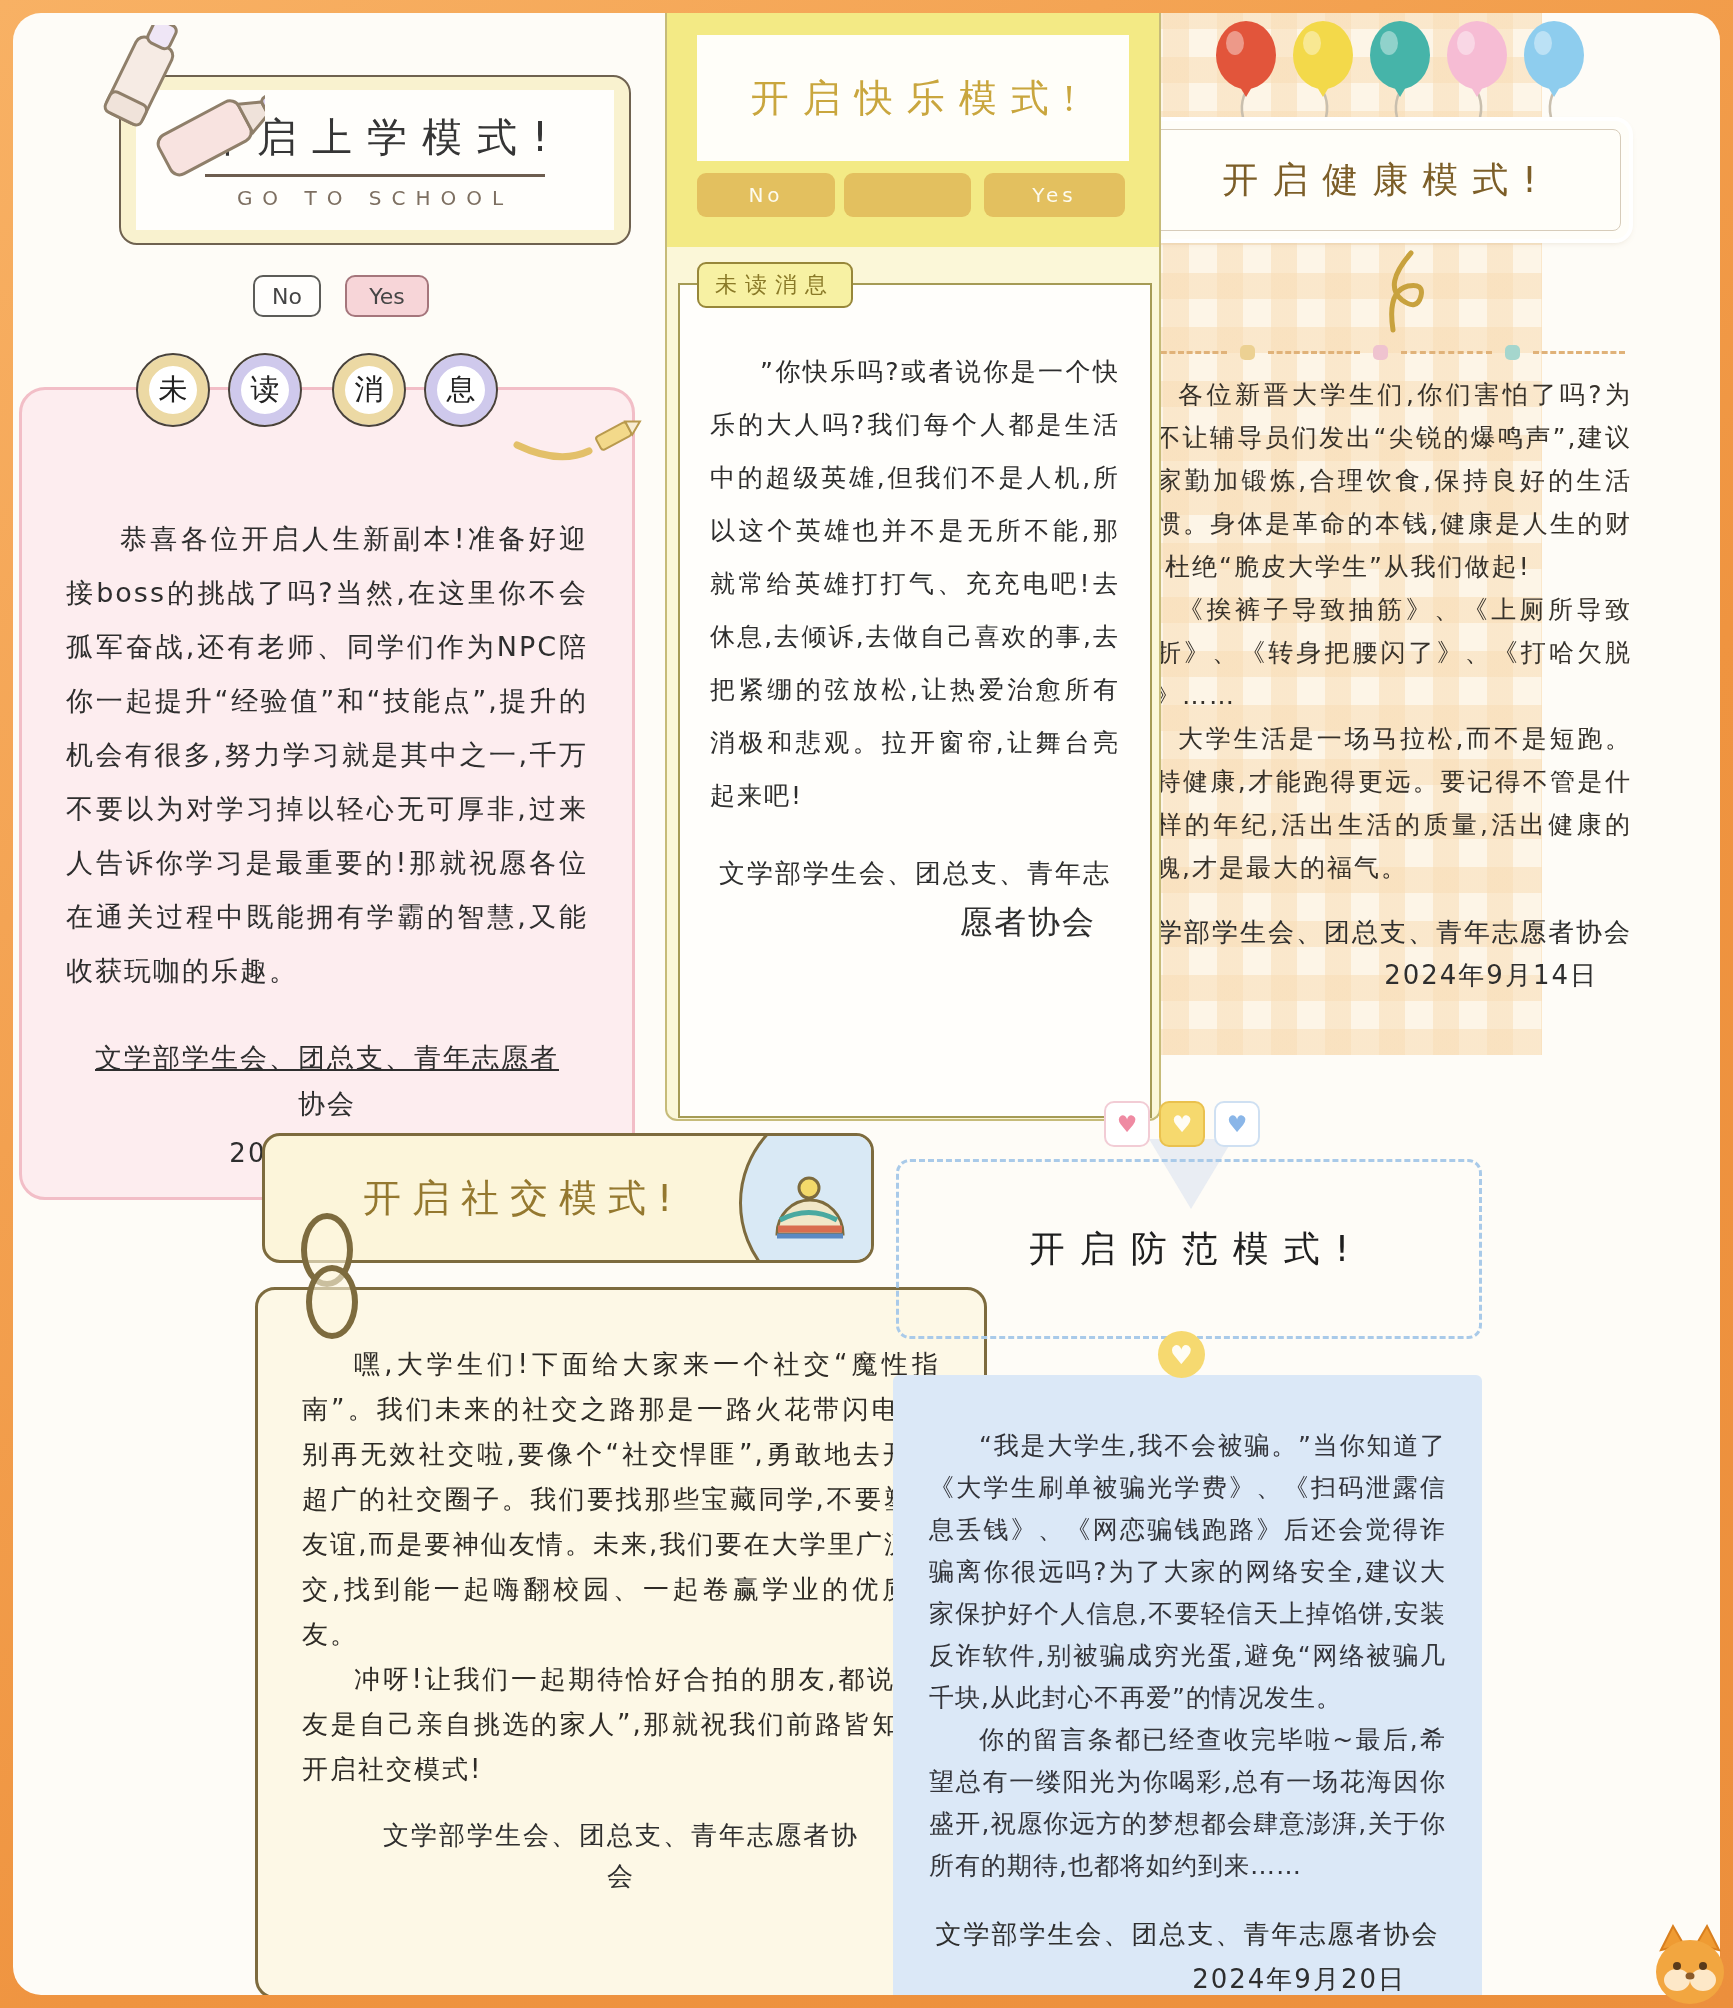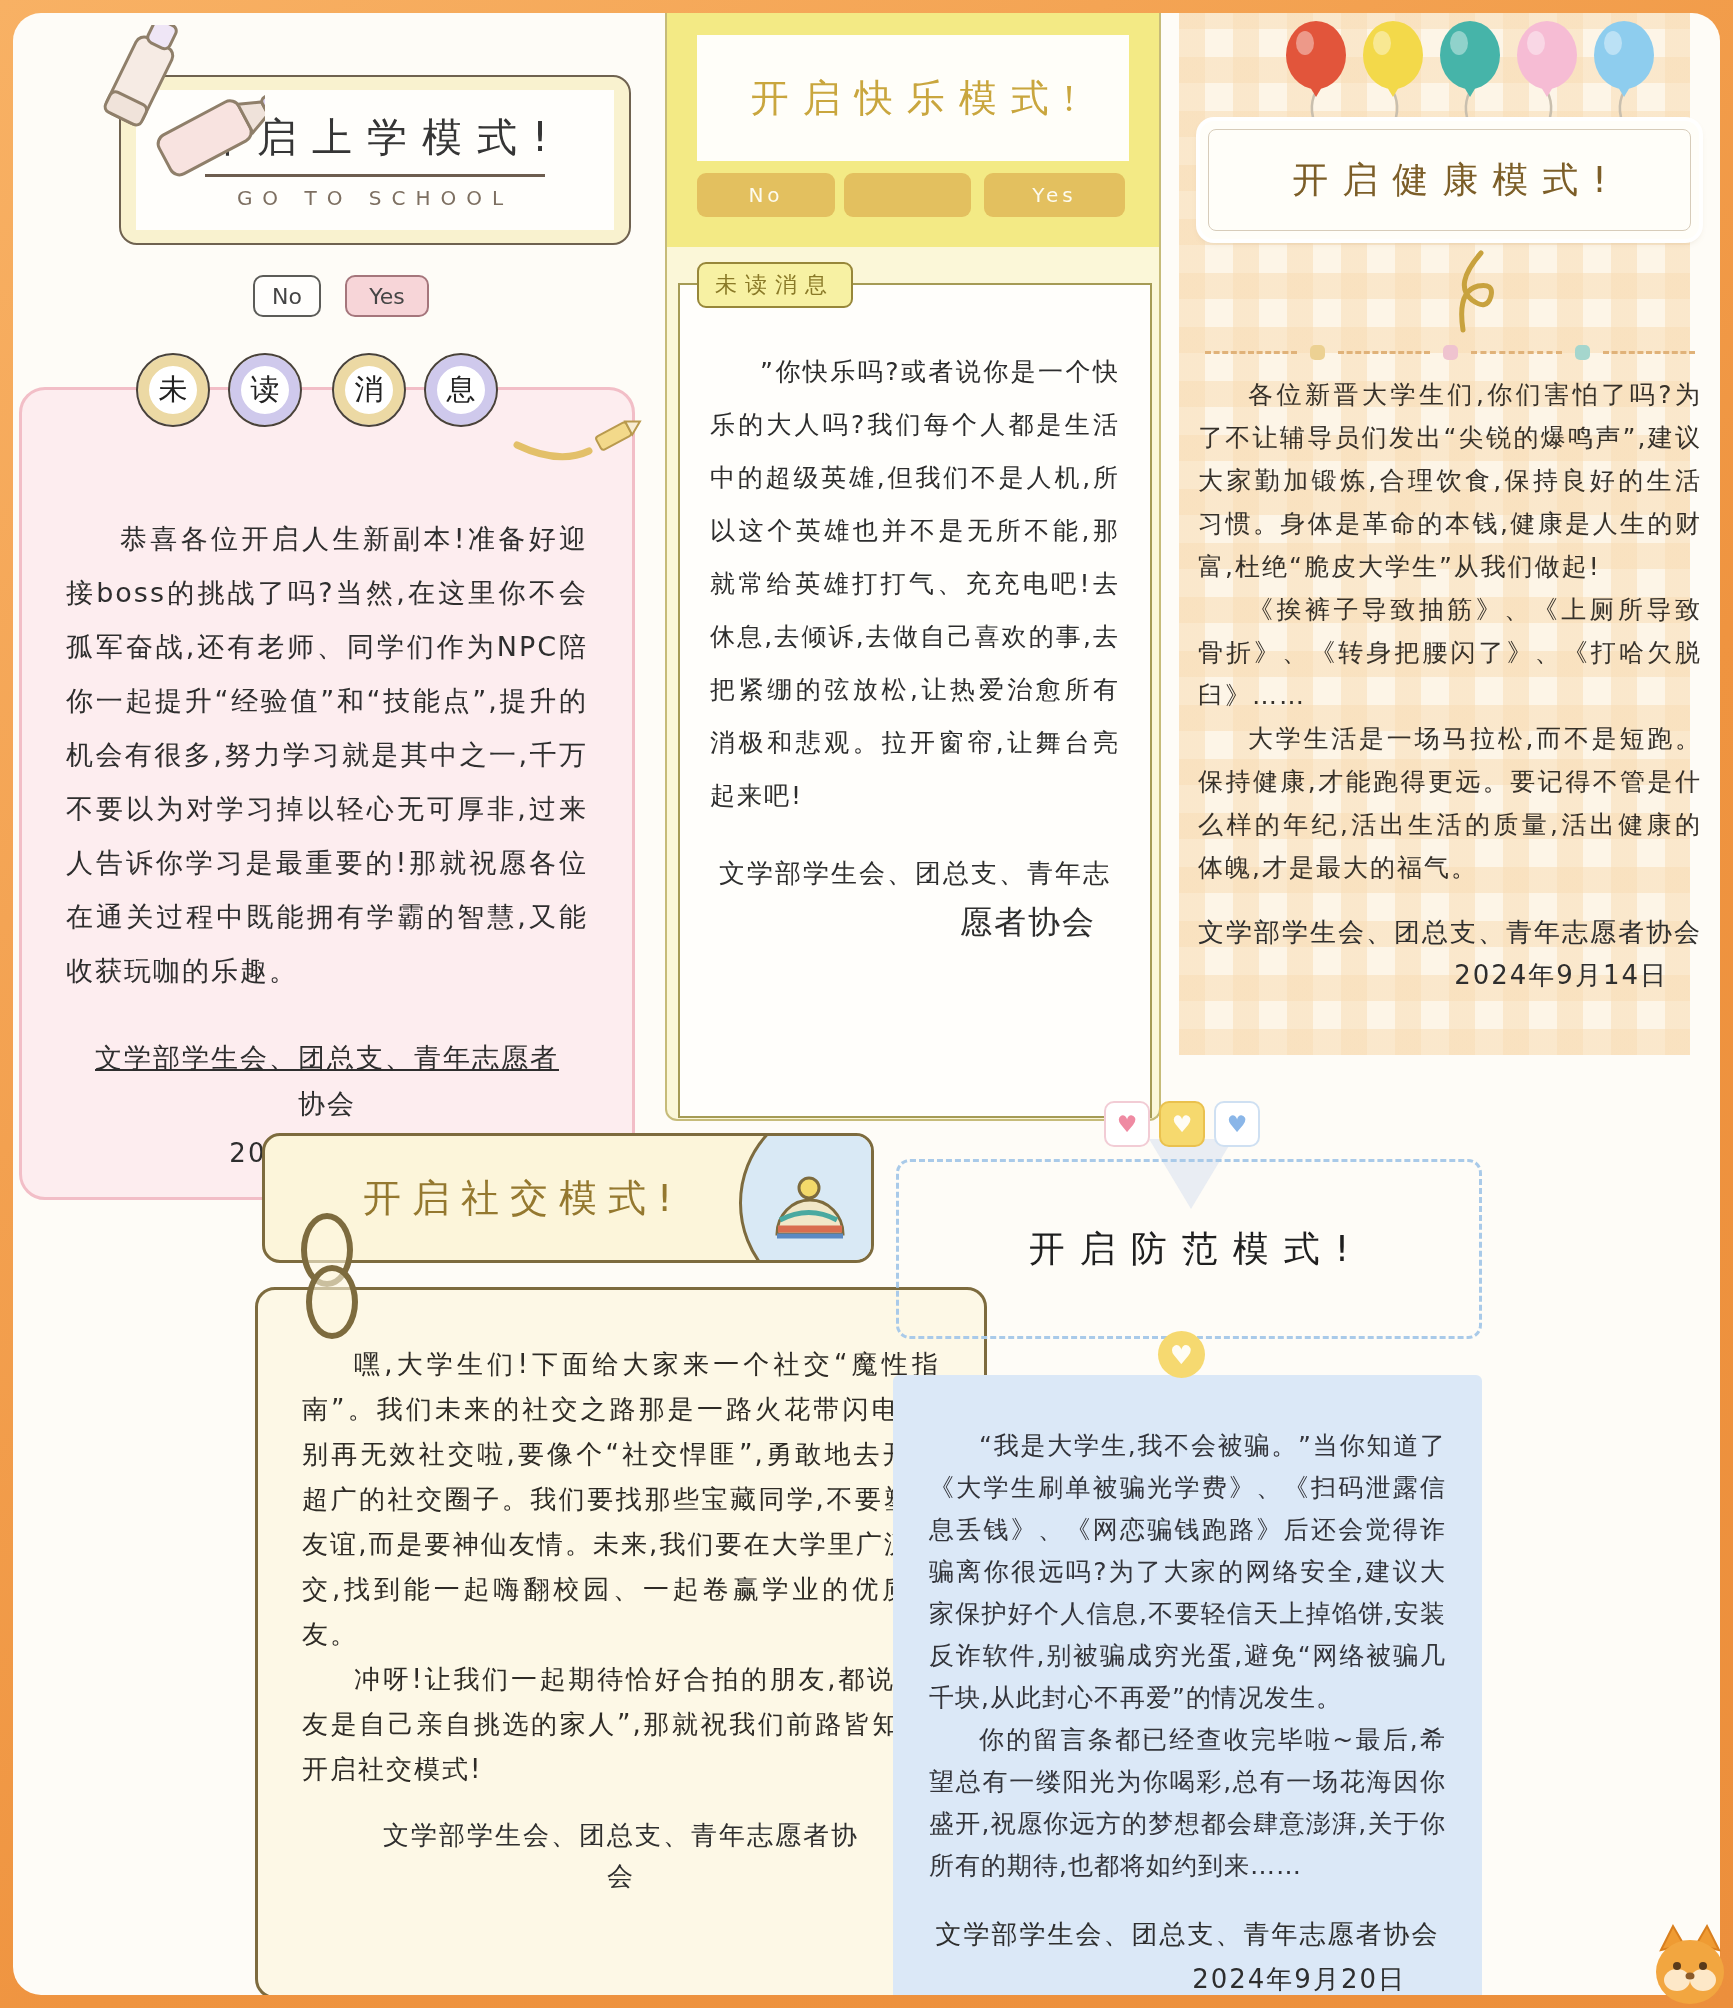--- a/index.html
+++ b/index.html
@@ -43,21 +43,21 @@
   .c2-btn.no{left:30px;width:138px;}.c2-btn.mid{left:177px;width:127px;}.c2-btn.yes{left:317px;width:141px;}
   .c2-box{position:absolute;left:11px;top:270px;width:474px;min-height:835px;background:#fffefb;
     border:2px solid #a59b55;padding:60px 30px 24px;box-sizing:border-box;}
   .c2-tag{position:absolute;left:30px;top:249px;width:152px;height:42px;background:#f7f1a3;
     border:2px solid #978739;border-radius:9px;font-size:22px;color:#8a7a28;letter-spacing:8px;z-index:2;}
   .c2-para{font-size:25px;line-height:53px;letter-spacing:2px;text-align:justify;text-indent:2em;color:#2d2d2d;}
   .c2-sign1{margin-top:34px;text-align:center;font-size:26px;}
   .c2-sign2{margin-top:10px;text-align:right;padding-right:24px;font-size:32px;}
 
   
-  .c3{left:1166px;top:0;width:511px;min-height:1042px;padding-bottom:16px;
+  .c3{left:1096px;top:0;width:433px;min-height:1042px;padding-bottom:16px;
     background:
       repeating-linear-gradient(0deg, rgba(248,221,182,.55) 0 26px, rgba(0,0,0,0) 26px 54px),
       repeating-linear-gradient(90deg, rgba(248,221,182,.55) 0 26px, rgba(0,0,0,0) 26px 54px),
       #fdf5e7;}
   .balloon{position:absolute;top:6px;width:74px;height:118px;}
   .c3-title-box{position:absolute;left:21px;top:108px;width:499px;height:118px;background:#fffef9;
     border-radius:14px;box-shadow:0 0 0 4px #ffffff,0 3px 7px rgba(150,125,85,.28);}
   .c3-title-box:before{content:"";position:absolute;inset:8px;border:1px solid #d7ccba;border-radius:8px;}
   .c3-title{font-size:36px;color:#7c5e28;letter-spacing:14px;text-indent:14px;}
   .c3-divider{position:absolute;left:26px;top:332px;width:490px;display:flex;align-items:center;gap:13px;}

